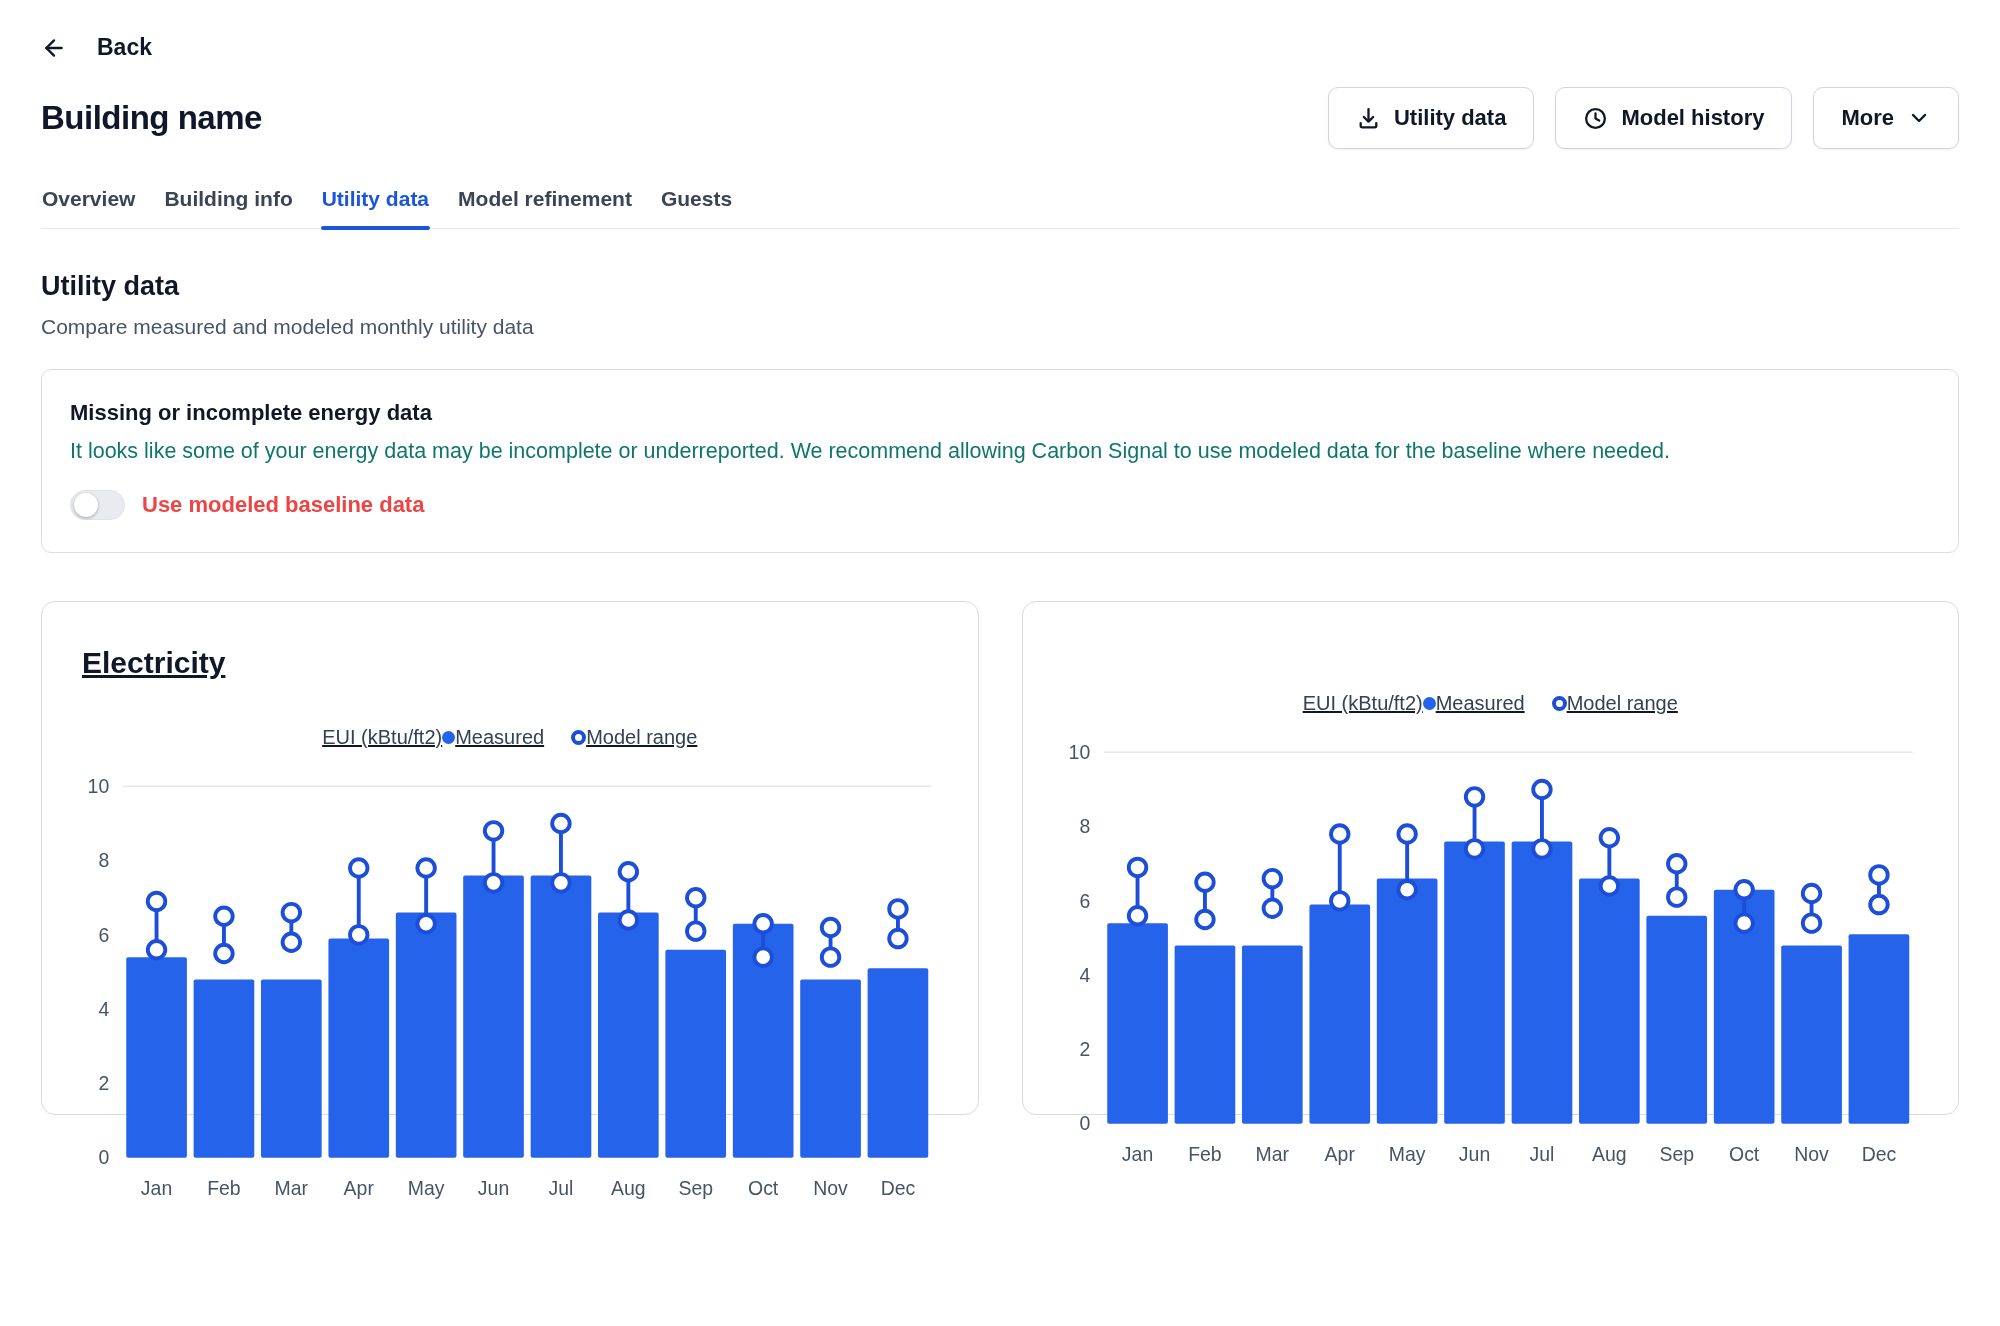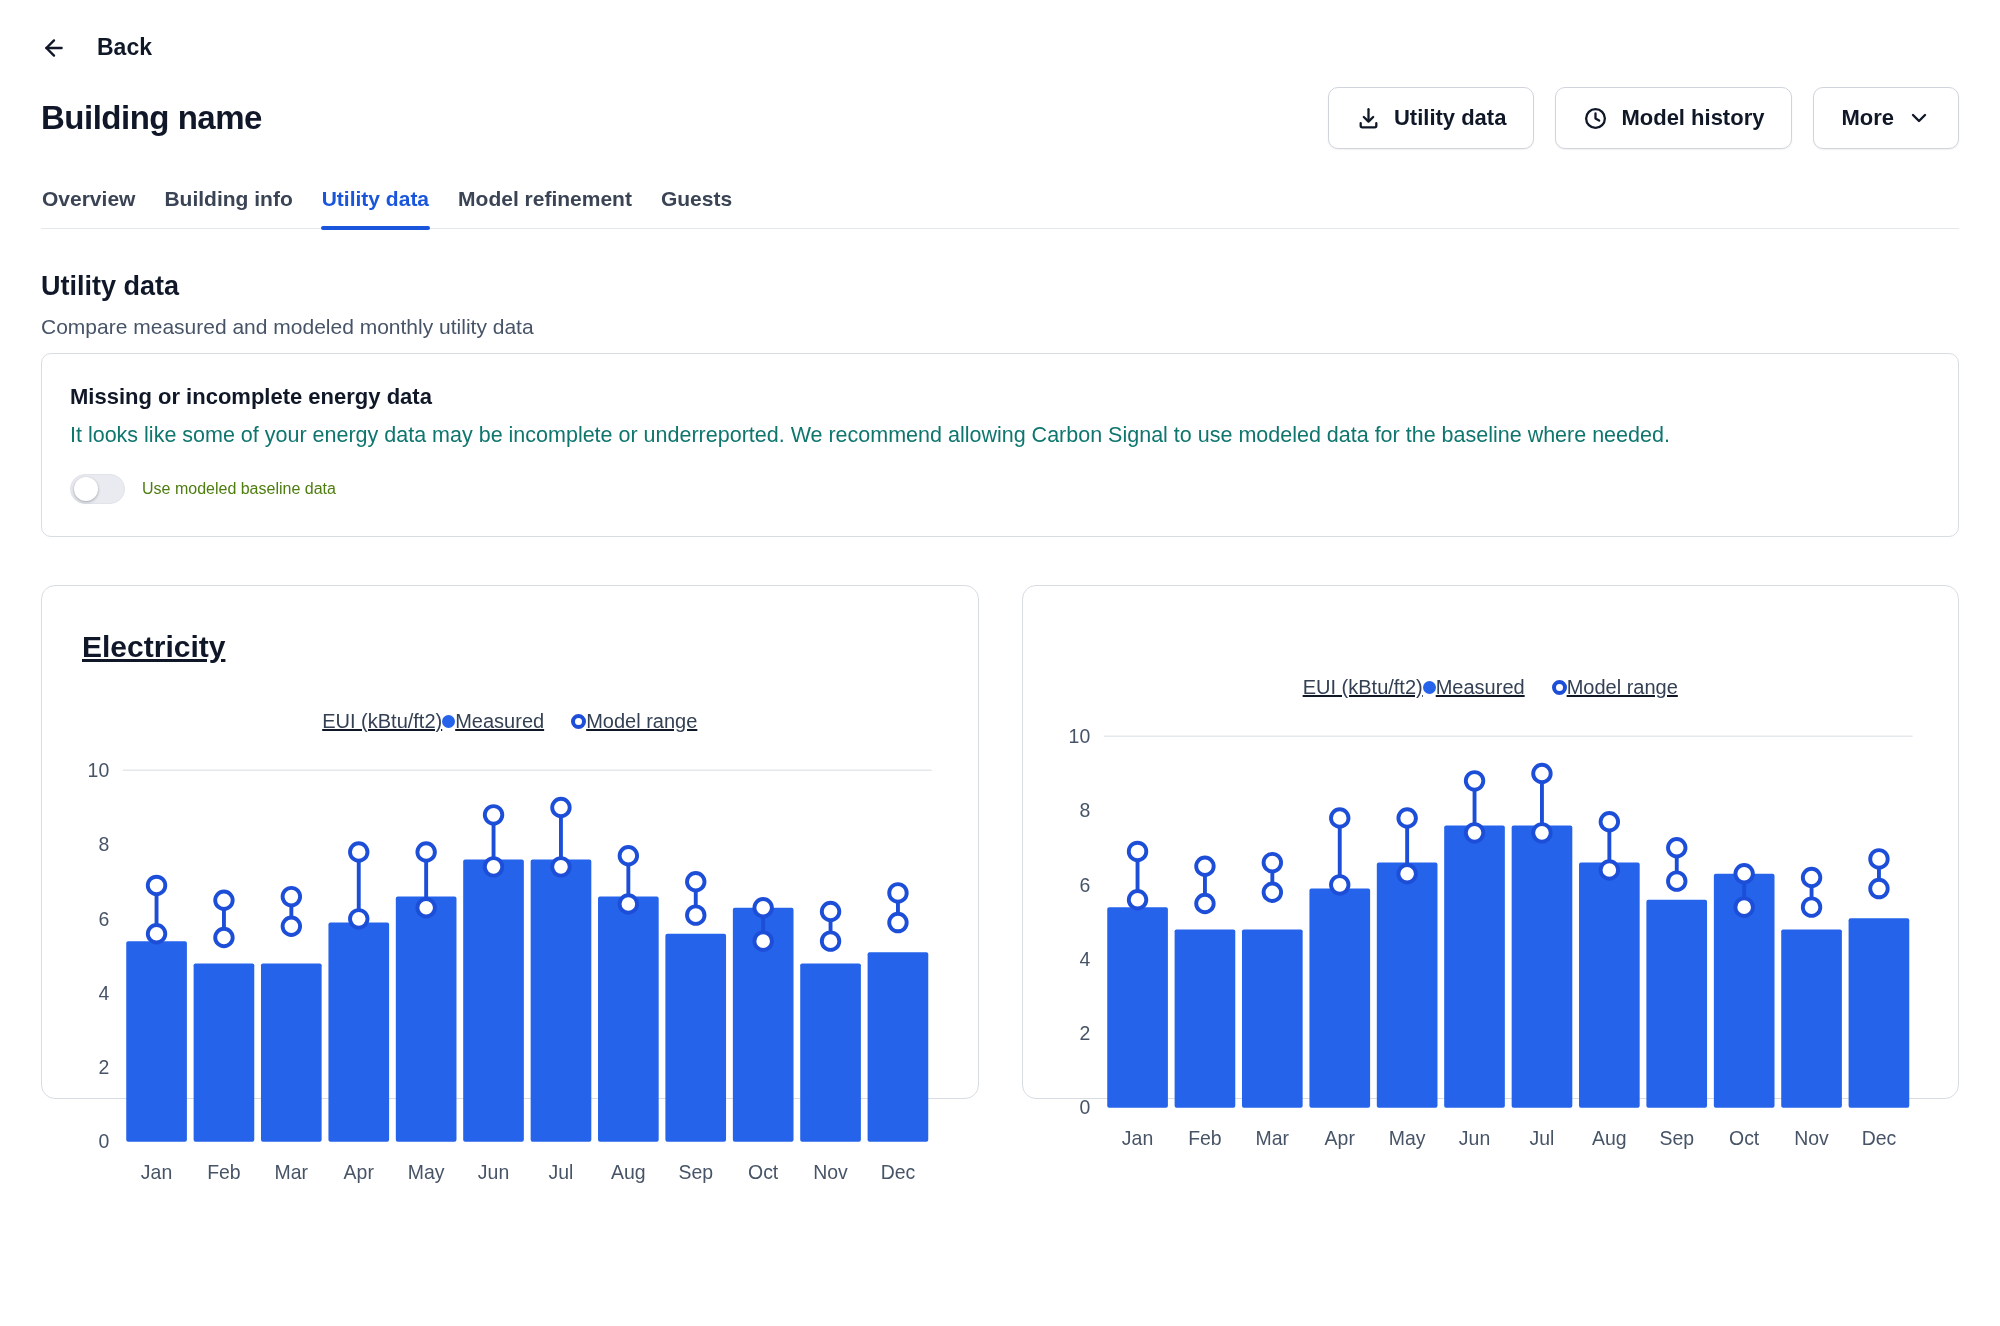--- a/index.html
+++ b/index.html
@@ -59,38 +59,38 @@
     content: ""; position: absolute; left: 0; right: 0; bottom: -1.5px;
     height: 4px; background: #1a56db; border-radius: 2px;
   }
 
   
   .section-title { margin: 42px 0 0 0; font-size: 27px; font-weight: 700; color: #0f1728; }
   .section-sub { margin-top: 13px; font-size: 21px; color: #475467; }
 
   
   .alert {
-    margin-top: 14px;
+    margin-top: 30px;
     border: 1.5px solid #d8dce3; border-radius: 10px;
     padding: 30px 28px 32px 28px;
   }
   .alert-title { font-size: 22px; font-weight: 700; color: #101828; }
   .alert-body { margin-top: 13px; font-size: 21.5px; color: #0f766e; }
   .toggle-row { display: flex; align-items: center; gap: 17px; margin-top: 26px; }
   .toggle {
     position: relative; width: 55px; height: 30px;
     background: #e9ebf0; border: 1px solid #e0e3e9; border-radius: 16px;
     cursor: pointer; flex: 0 0 auto;
   }
   .toggle .knob {
     position: absolute; left: 3px; top: 2px;
     width: 24px; height: 24px; border-radius: 50%;
     background: #ffffff; box-shadow: 0 1px 3px rgba(16,24,40,.35);
   }
-  .toggle-label { font-size: 16px; font-weight: 400; color: #4d7c0f; }
+  .toggle-label { font-size: 22px; font-weight: 700; color: #ef4444; }
 
   
   .charts { display: flex; gap: 43px; margin-top: 48px; }
   .card {
     flex: 1;
     border: 1.5px solid #d8dce3; border-radius: 14px;
     padding: 44px 40px 26px 40px;
     height: 514px;
     text-decoration: underline;
   }

